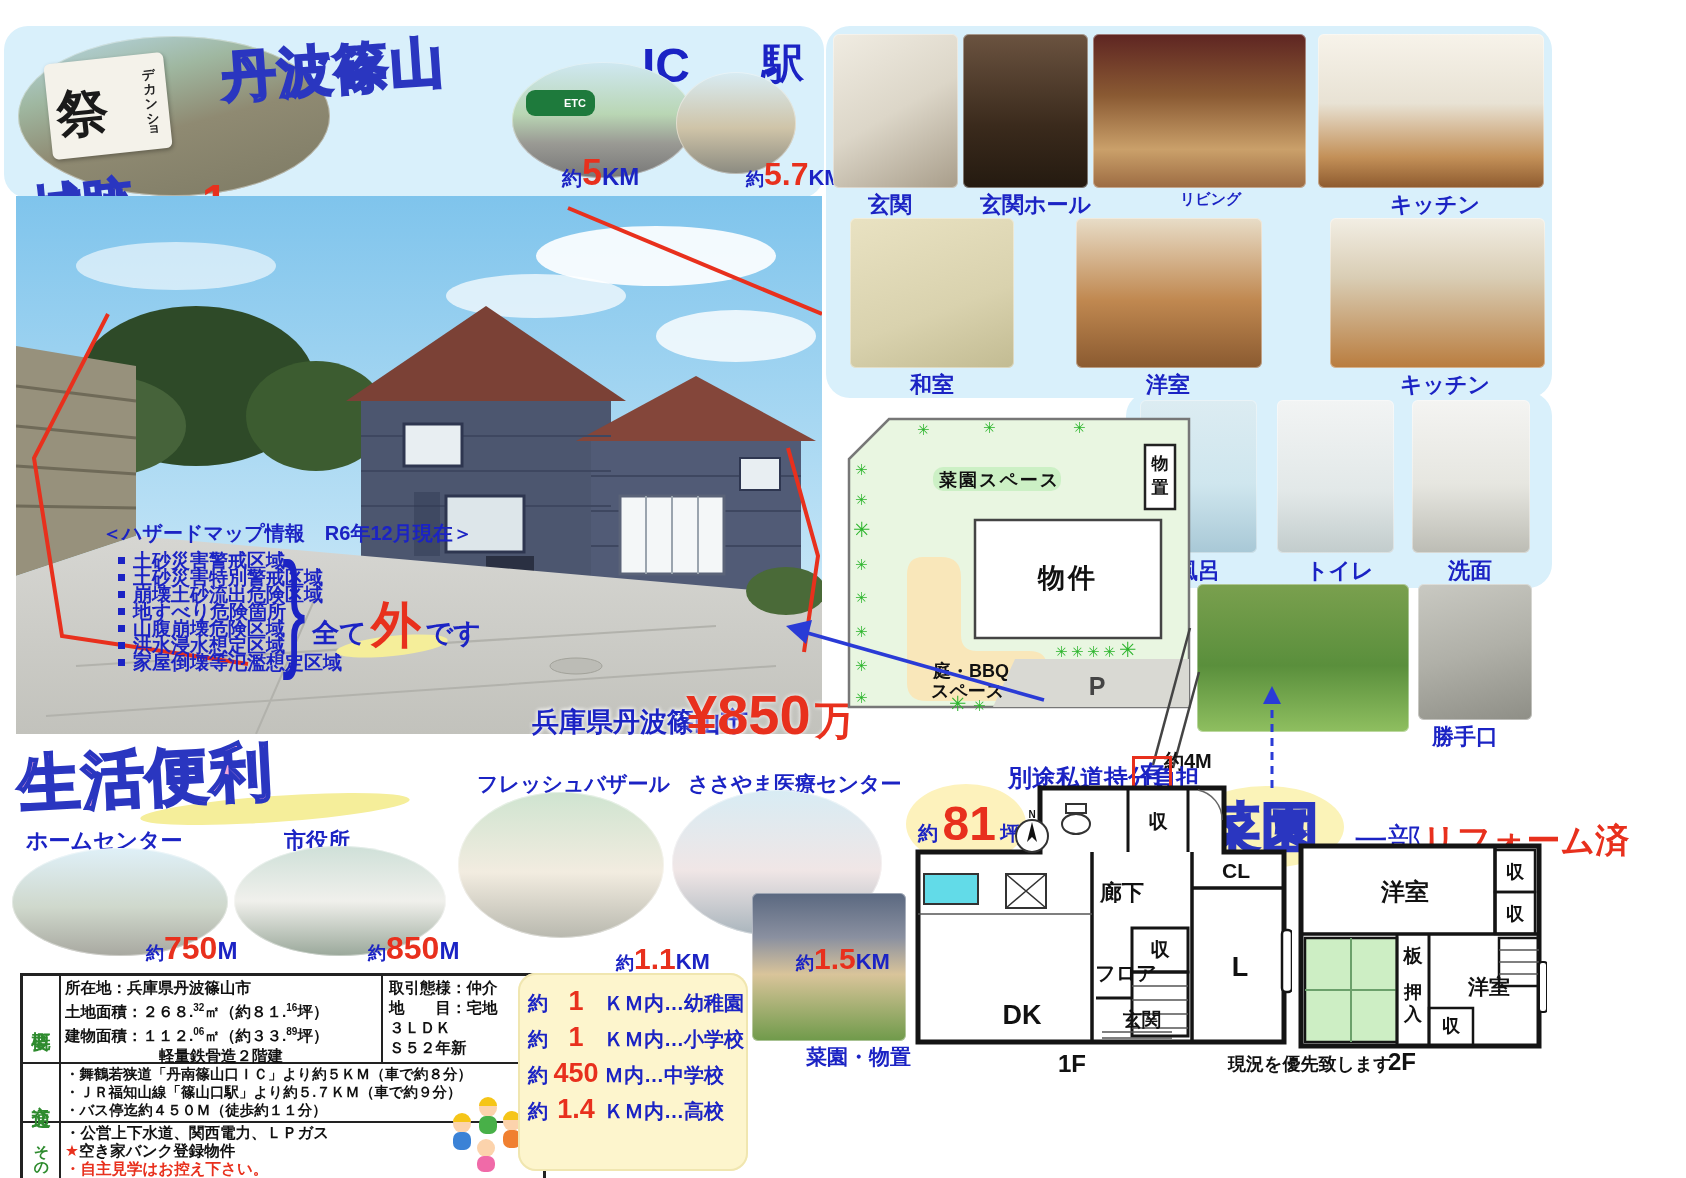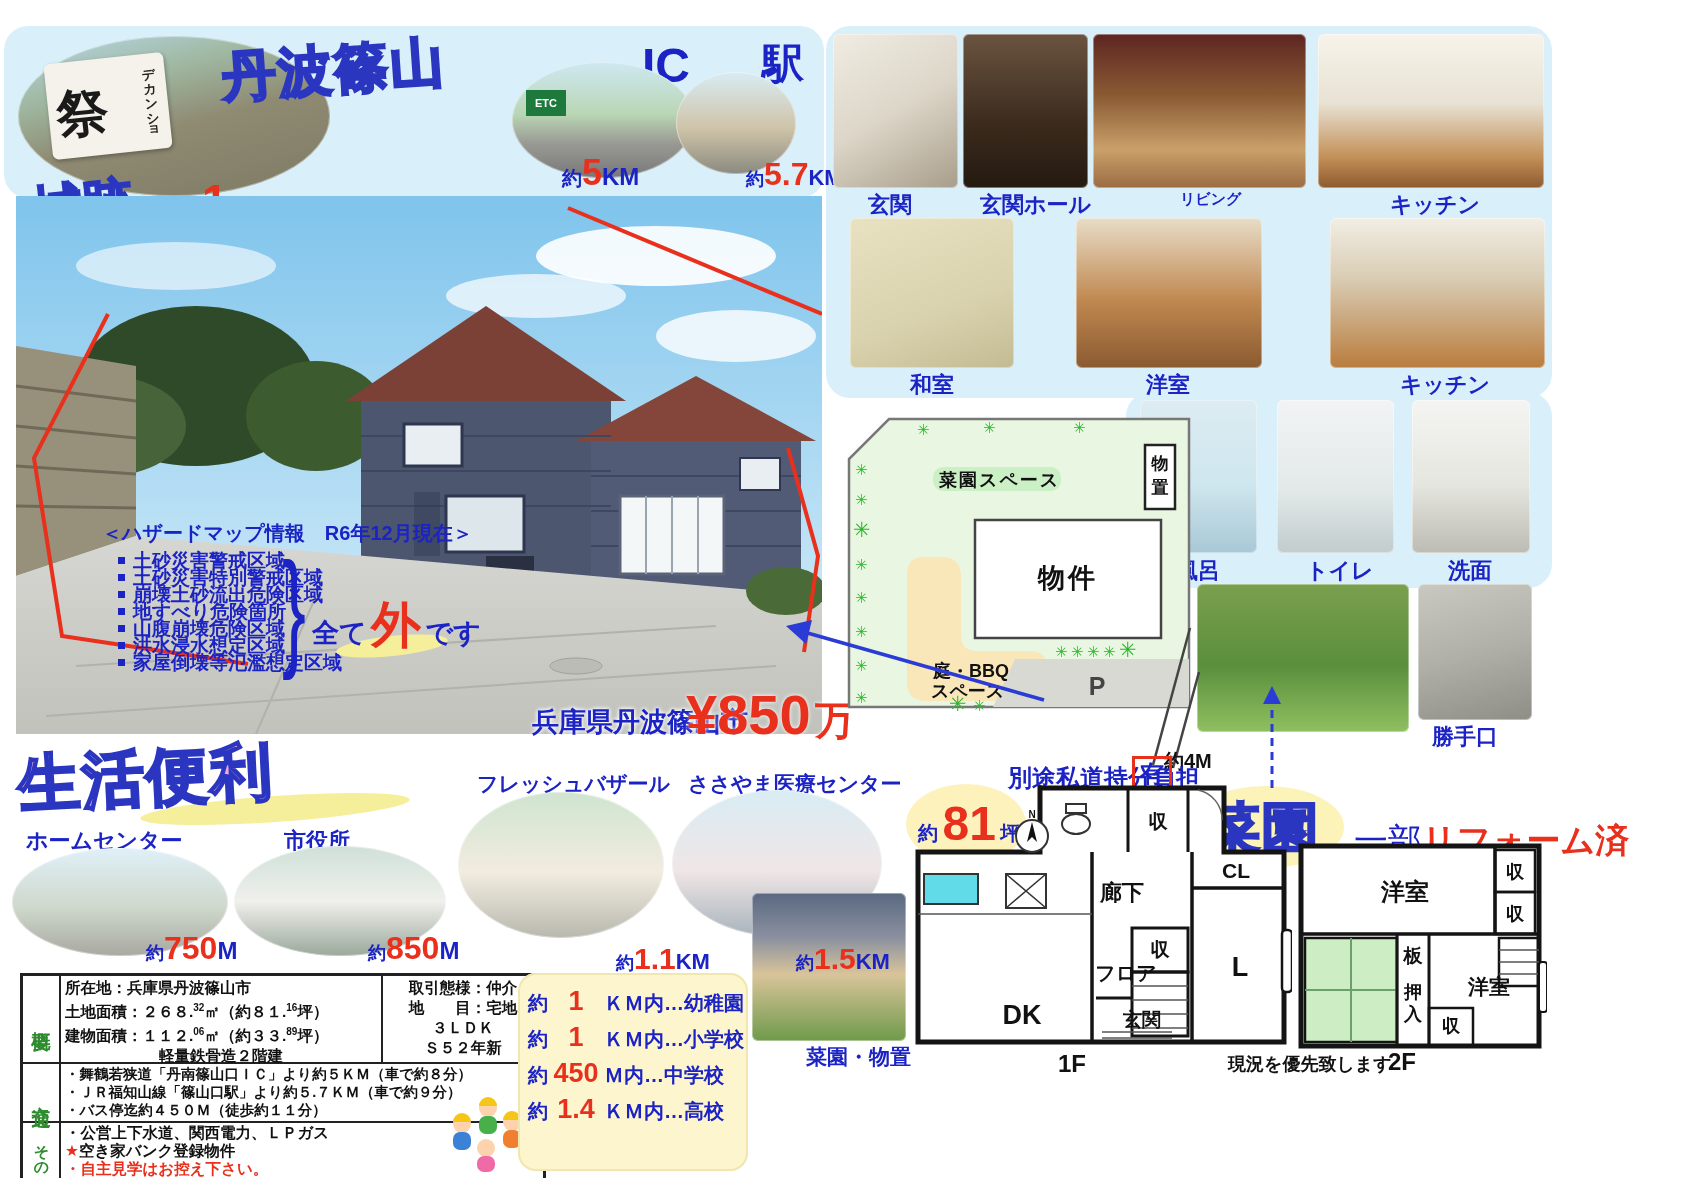--- a/index.html
+++ b/index.html
@@ -61,21 +61,21 @@
   </div>
   <div class="bubble" style="left:222px;top:34px;font-size:54px;color:#b8dc52;transform:rotate(-4deg);">丹波篠山</div>
 
   <div class="bubble" style="left:34px;top:172px;font-size:48px;color:#cbe065;transform:rotate(-6deg);">城跡</div>
   <div class="lbl" style="left:152px;top:196px;font-size:24px;">へ約</div>
   <div class="lbl" style="left:202px;top:174px;font-size:46px;color:#e8301d;">1</div>
   <div class="lbl" style="left:232px;top:190px;font-size:30px;">KM</div>
 
   <div class="lbl" style="left:642px;top:38px;font-size:48px;">IC</div>
   <div class="ph oval p-ic" style="left:512px;top:62px;width:182px;height:116px;">
-    <div class="abs" style="left:14px;top:28px;width:40px;height:26px;background:#1e7a3c;border-radius:0;color:#fff;font-size:11px;font-weight:bold;text-align:center;line-height:26px;">ETC</div>
+    <div class="abs" style="left:14px;top:28px;width:40px;height:26px;background:#1e7a3c;border-radius:9px;color:#fff;font-size:11px;font-weight:bold;text-align:center;line-height:26px;padding-left:29px;">ETC</div>
   </div>
   <div class="dist" style="left:562px;top:152px;">
     <span style="font-size:20px;">約</span>
     <span class="v" style="font-size:36px;">5</span>
     <span style="font-size:24px;">KM</span>
   </div>
 
   <div class="lbl" style="left:762px;top:36px;font-size:42px;">駅</div>
   <div class="ph oval p-sta" style="left:676px;top:72px;width:120px;height:102px;"></div>
   <div class="dist" style="left:746px;top:156px;">
@@ -314,21 +314,21 @@
 
   <div class="abs" style="left:20px;top:973px;width:520px;border:3px solid #222;background:#fff;">
     <div style="display:flex;border-bottom:2.5px solid #222;height:86px;">
       <div class="tbl-h" style="width:36px;border-right:2.5px solid #222;">概要</div>
       <div style="width:312px;padding:2px 4px;">
         <div class="spec-line">所在地：兵庫県丹波篠山市</div>
         <div class="spec-line"><span>土地面積：２６８.</span><span class="sup">32</span><span>㎡（約８１.</span><span class="sup">16</span><span>坪）</span></div>
         <div class="spec-line"><span>建物面積：１１２.</span><span class="sup">06</span><span>㎡（約３３.</span><span class="sup">89</span><span>坪）</span></div>
         <div class="spec-line" style="text-align:center;">軽量鉄骨造２階建</div>
       </div>
-      <div style="flex:1;border-left:2.5px solid #222;padding:2px 6px;text-align:center;">
+      <div style="flex:1;border-left:2.5px solid #222;padding:2px 6px;">
         <div class="spec-line">取引態様：仲介</div>
         <div class="spec-line">地　　目：宅地</div>
         <div class="spec-line">３ＬＤＫ</div>
         <div class="spec-line">Ｓ５２年新</div>
       </div>
     </div>
     <div style="display:flex;border-bottom:2.5px solid #222;height:57px;">
       <div class="tbl-h" style="width:36px;border-right:2.5px solid #222;">交通</div>
       <div style="flex:1;padding:1px 4px;">
         <div class="spec-line" style="font-size:14.5px;line-height:18px;">・舞鶴若狭道「丹南篠山口ＩＣ」より約５ＫＭ（車で約８分）</div>

